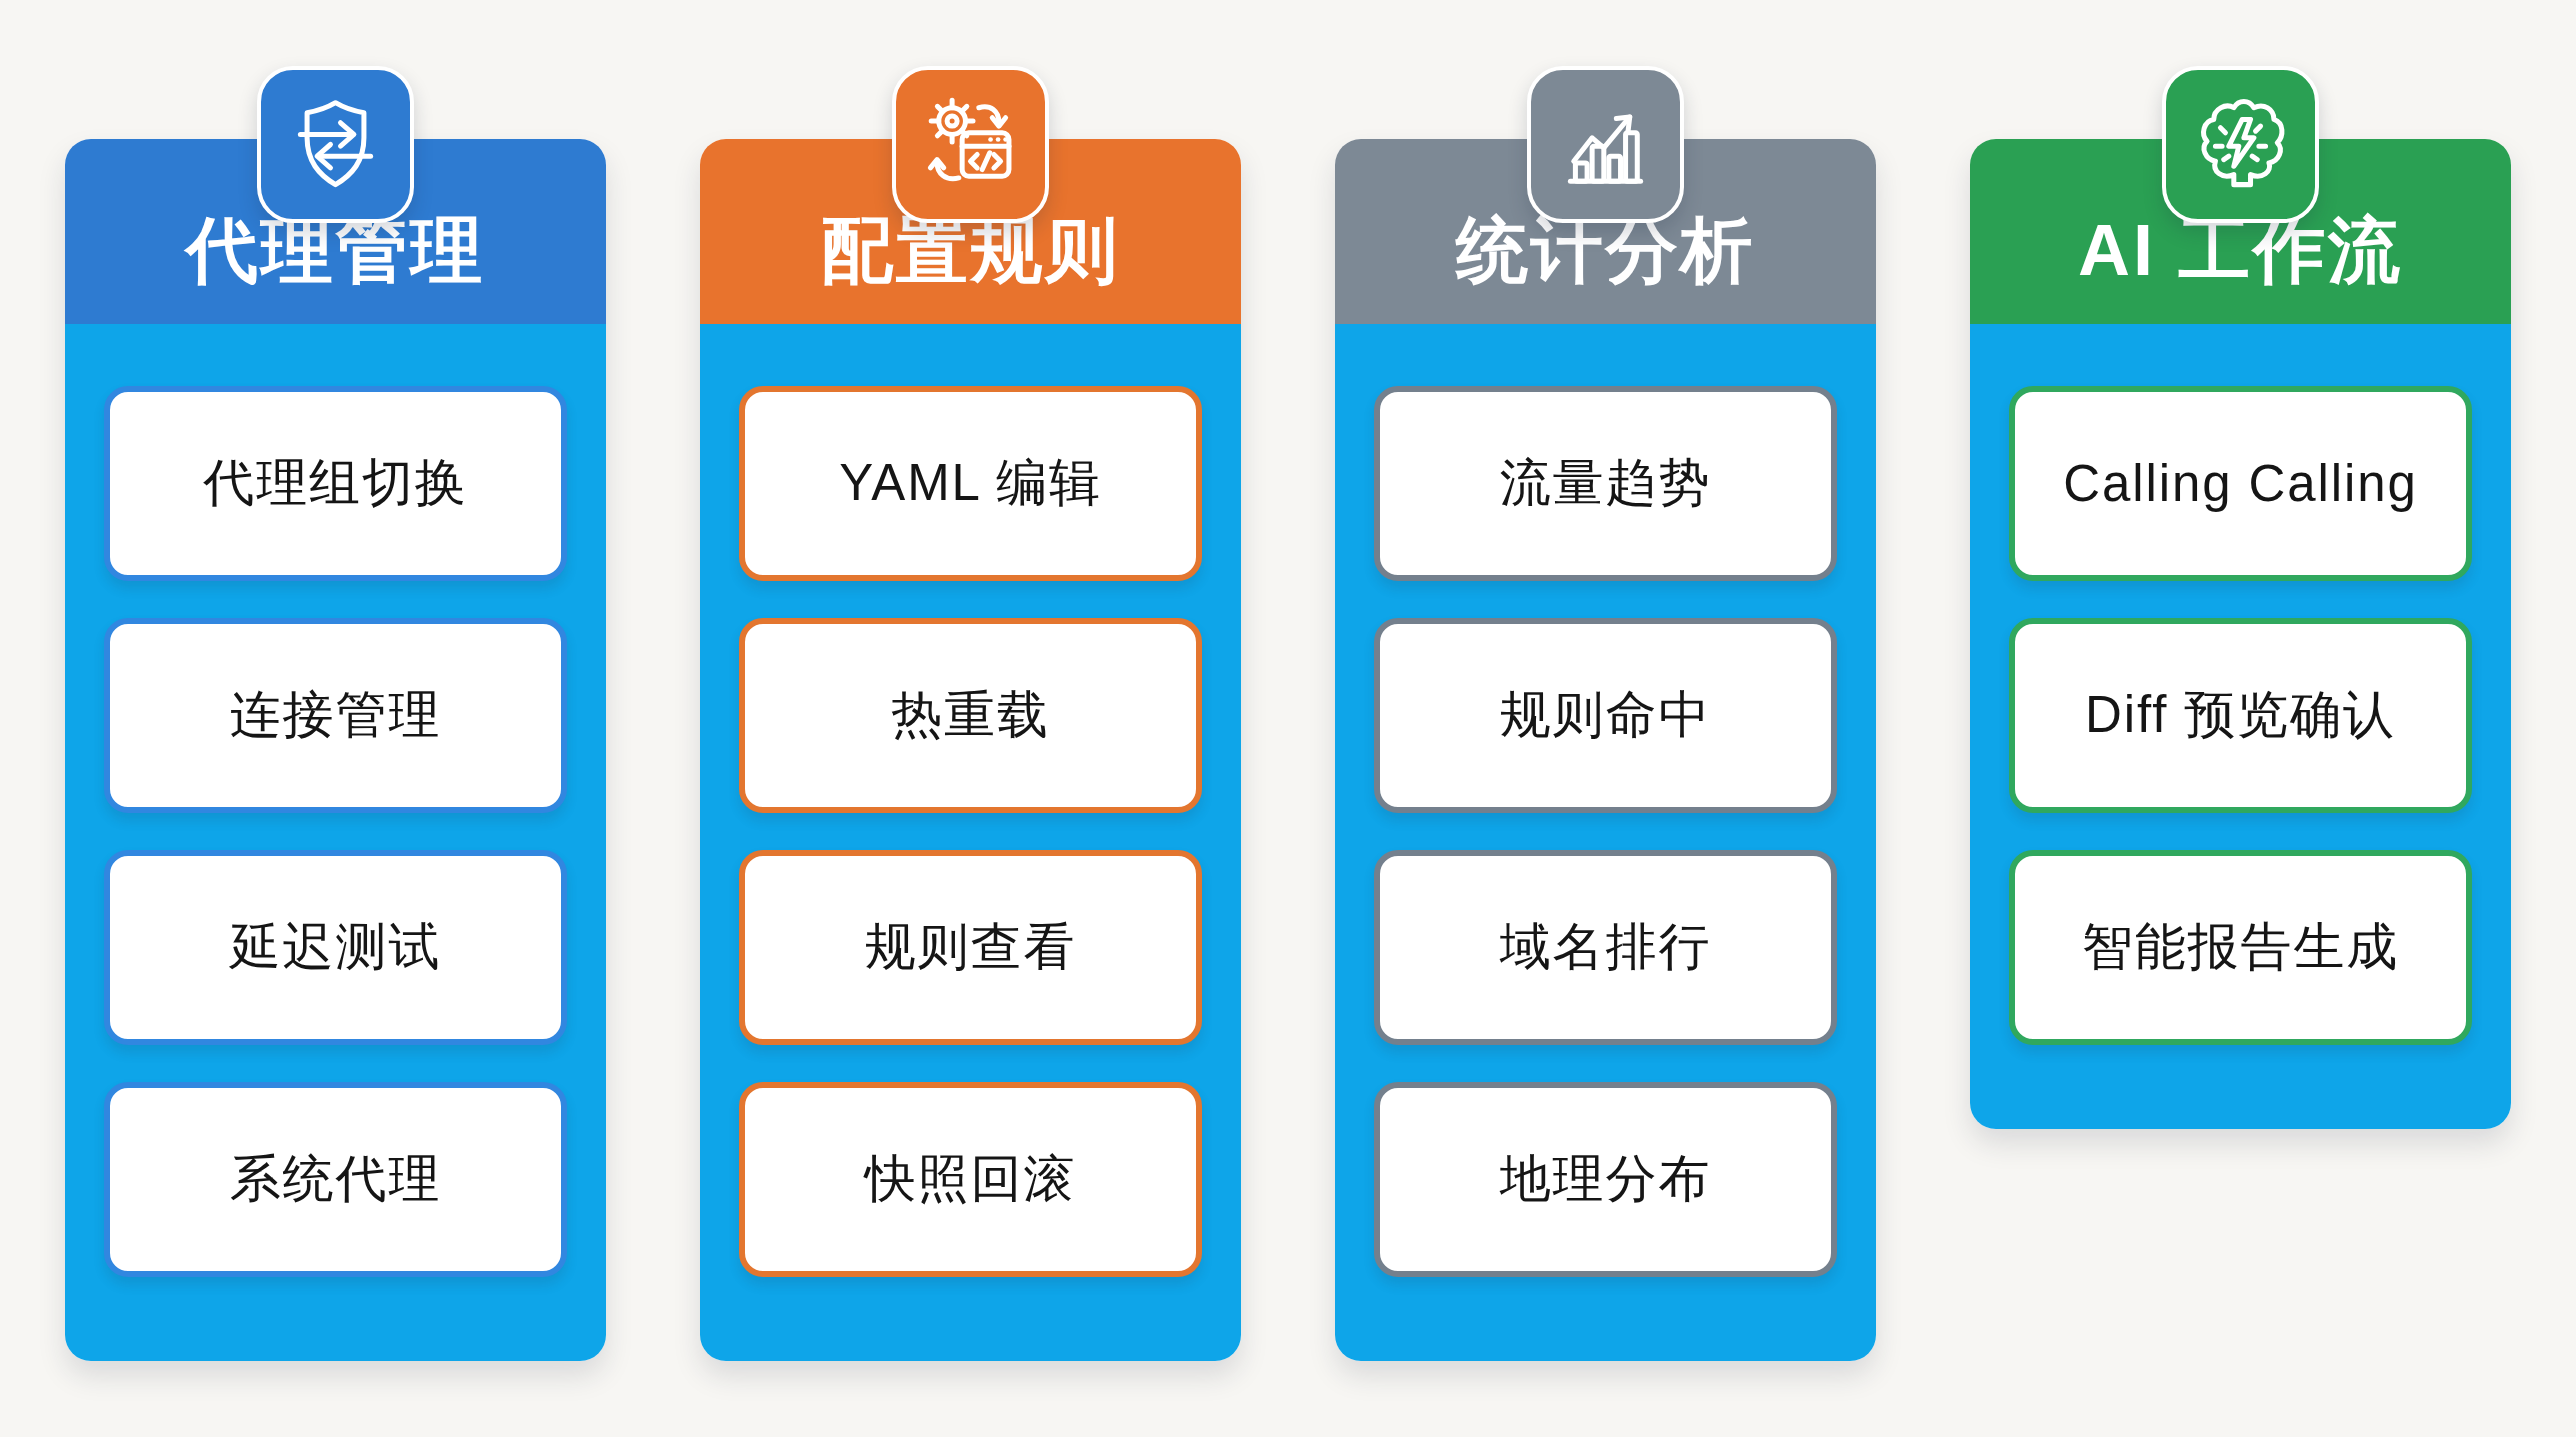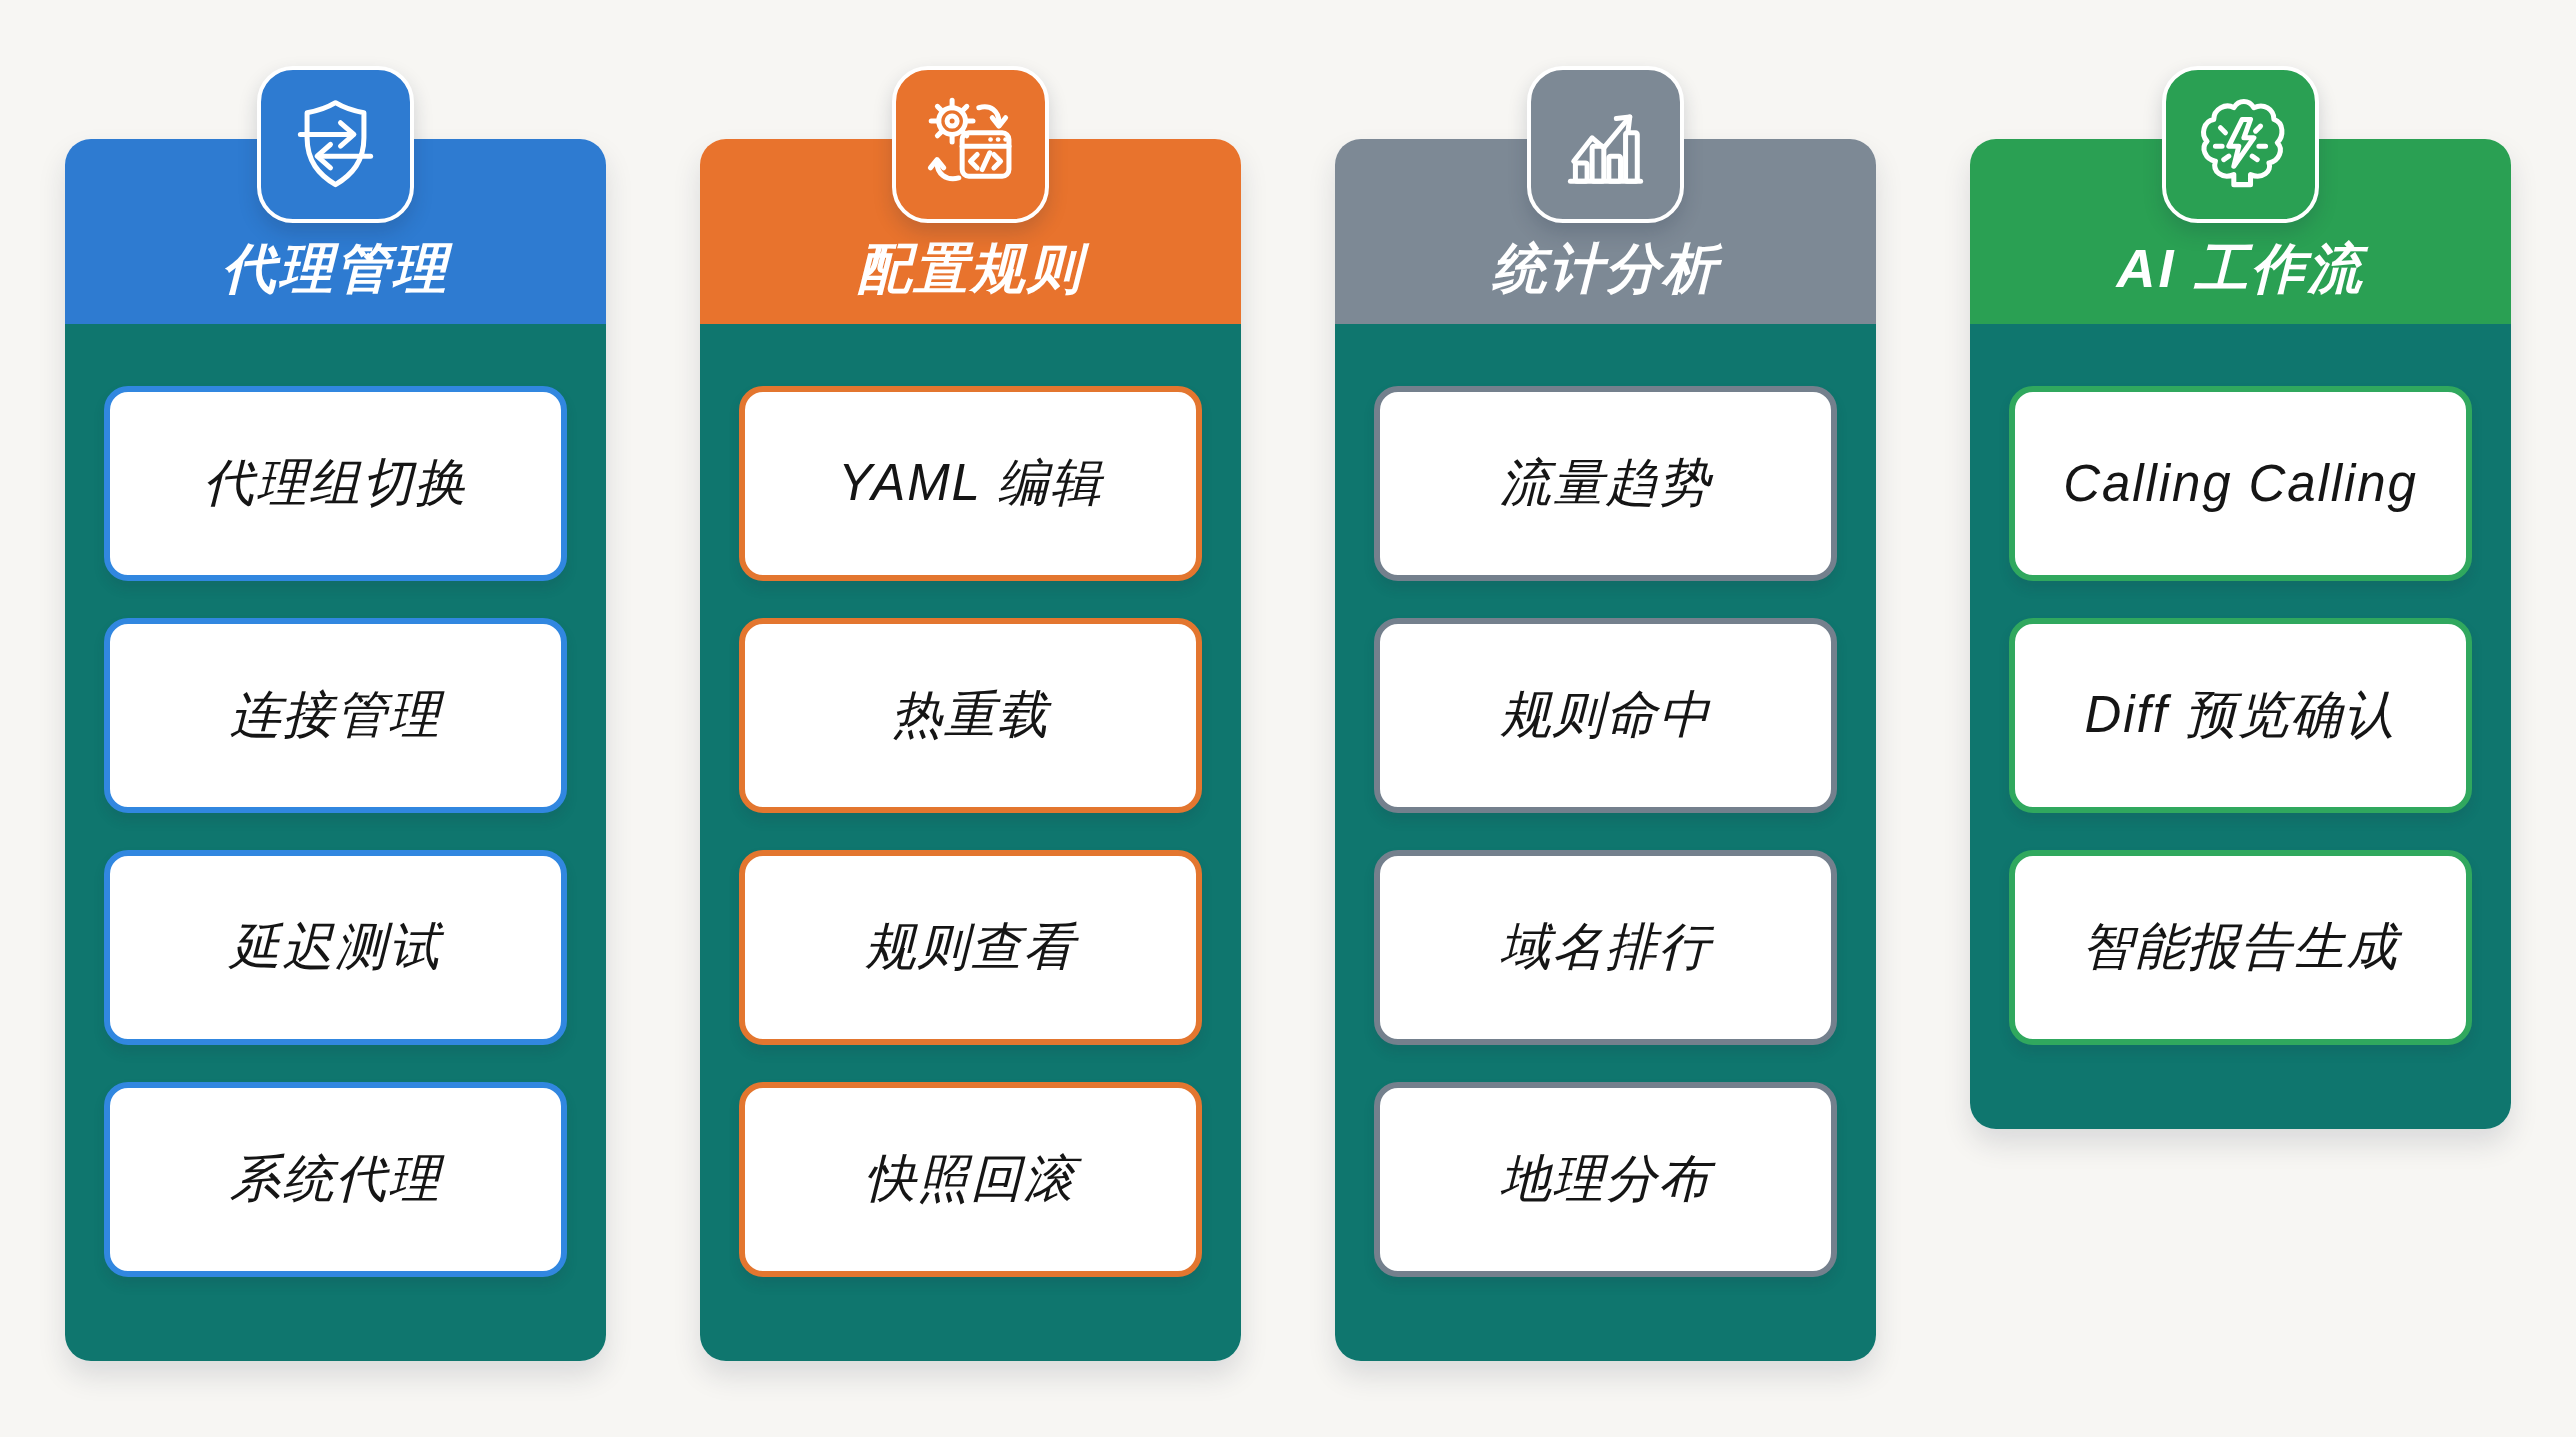--- a/index.html
+++ b/index.html
@@ -57,39 +57,37 @@
     height: 185px;
     box-sizing: border-box;
     background: var(--header);
     border-radius: 26px 26px 0 0;
     display: flex;
     align-items: flex-end;
     justify-content: center;
     padding-bottom: 26px;
   }
   .col-title {
-    margin: 0;
-    font-size: 54px;
+    margin: 8px;
+    font-size: 72px;
     line-height: 1.1;
     font-weight: 700;
     color: #ffffff;
     letter-spacing: 2.8px;
     white-space: nowrap;
-    font-style: italic;
   }
   .col-body {
     width: 100%;
     box-sizing: border-box;
-    background: #0f766e;
+    background: #0ea5e9;
     border-radius: 0 0 26px 26px;
     padding: 62px 39px 84px 39px;
     display: flex;
     flex-direction: column;
     gap: 37px;
-    font-style: italic;
   }
   .item {
     height: 195px;
     box-sizing: border-box;
     background: #ffffff;
     border: 6.6px solid var(--border);
     border-radius: 24px;
     display: flex;
     align-items: center;
     justify-content: center;

